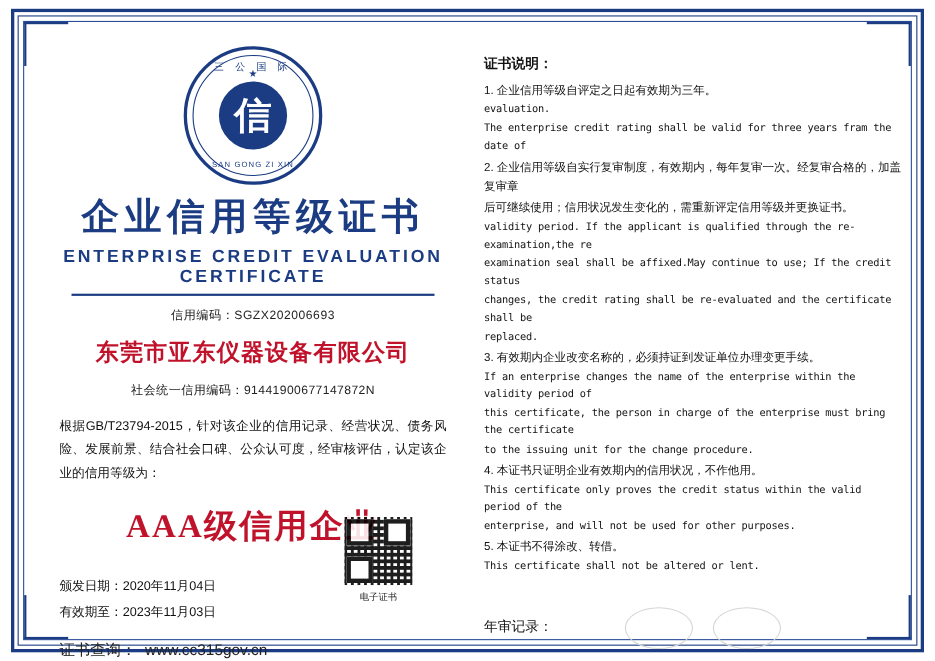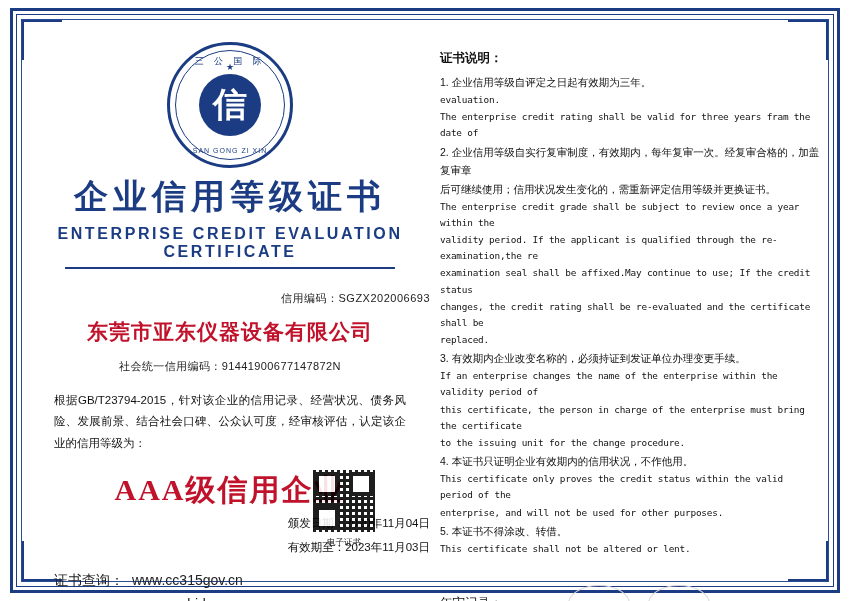--- a/index.html
+++ b/index.html
@@ -142,22 +142,22 @@
   }
   .title-rule {
     width: 330px;
     height: 2px;
     background: #1b3c83;
     margin: 6px auto 0 auto;
   }
 
   
   .credit-no {
-    text-align: right;
-    margin-top: 22px;
+    text-align: center;
+    margin-top: 10px;
     font-size: 11px;
     color: #222;
     letter-spacing: 0.5px;
   }
   .company-name {
     text-align: center;
     margin-top: 12px;
     font-family: "Liberation Serif", serif;
     font-size: 21px;
     font-weight: bold;
@@ -183,26 +183,26 @@
     margin-top: 16px;
     font-family: "Liberation Serif", serif;
     font-size: 30px;
     font-weight: bold;
     color: #c0122b;
     letter-spacing: 2px;
   }
 
   
   .dates {
+    margin-top: 22px;
     margin-left: 24px;
     font-size: 11.5px;
     color: #111;
     line-height: 2.1;
     position: relative;
-    text-align: right;
   }
   .dates .row { white-space: nowrap; }
   .query {
     margin-left: 24px;
     margin-top: 10px;
     font-size: 14px;
     color: #222;
     line-height: 1.7;
   }
   .query .q-label { display: inline-block; vertical-align: top; }
@@ -358,21 +358,20 @@
 
     <div class="right-col">
       <div class="notes-title">证书说明：</div>
 
       <div>
         <div class="note cn">1. 企业信用等级自评定之日起有效期为三年。</div>
         <div class="note en">evaluation.</div>
         <div class="note en">The enterprise credit rating shall be valid for three years fram the date of</div>
         <div class="note cn">2. 企业信用等级自实行复审制度，有效期内，每年复审一次。经复审合格的，加盖复审章</div>
         <div class="note cn">后可继续使用；信用状况发生变化的，需重新评定信用等级并更换证书。</div>
-        <div class="note en">The enterprise credit grade shall be subject to review once a year within the</div>
         <div class="note en">validity period. If the applicant is qualified through the re-examination,the re</div>
         <div class="note en">examination seal shall be affixed.May continue to use; If the credit status</div>
         <div class="note en">changes, the credit rating shall be re-evaluated and the certificate shall be</div>
         <div class="note en">replaced.</div>
         <div class="note cn">3. 有效期内企业改变名称的，必须持证到发证单位办理变更手续。</div>
         <div class="note en">If an enterprise changes the name of the enterprise within the validity period of</div>
         <div class="note en">this certificate, the person in charge of the enterprise must bring the certificate</div>
         <div class="note en">to the issuing unit for the change procedure.</div>
         <div class="note cn">4. 本证书只证明企业有效期内的信用状况，不作他用。</div>
         <div class="note en">This certificate only proves the credit status within the valid period of the</div>

